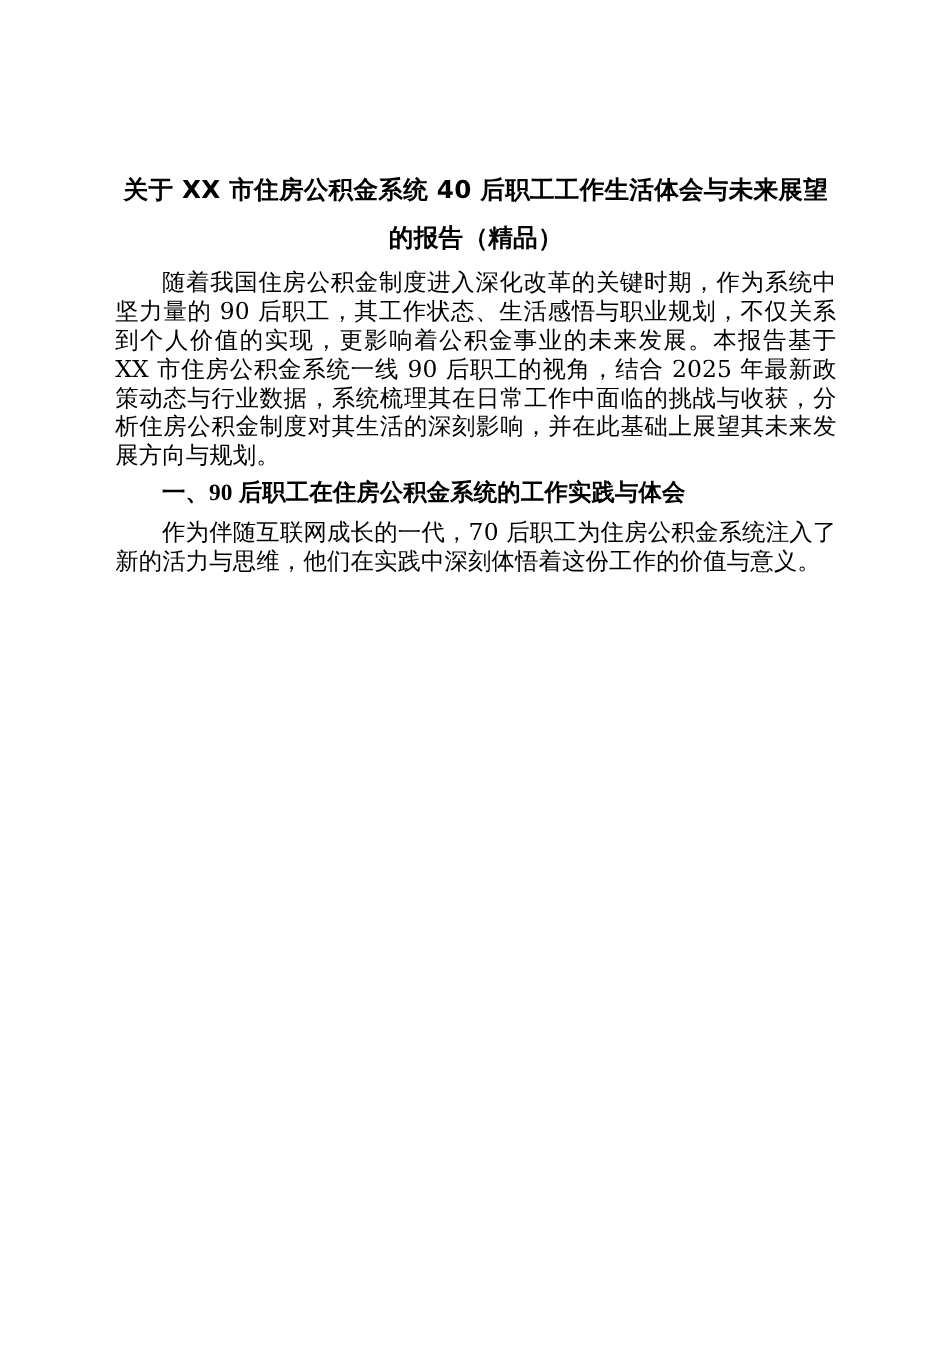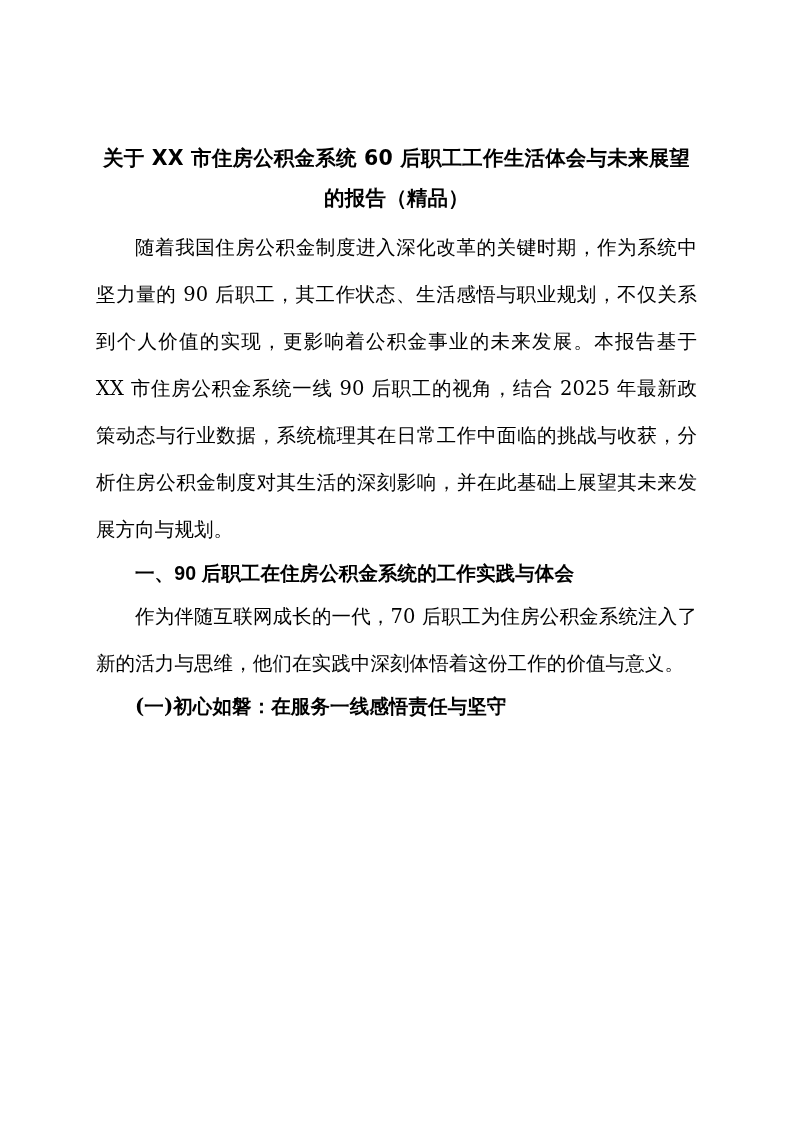--- a/index.html
+++ b/index.html
@@ -25,53 +25,52 @@
     font-family: "DejaVu Sans", "Liberation Sans", sans-serif;
     font-weight: bold;
     font-size: 20.5px;
     line-height: 40px;
     text-align: center;
     letter-spacing: 0.2px;
     margin: 0 0 6px 0;
   }
   .para {
     font-size: 19.5px;
-    line-height: 47px;
+    line-height: 24px;
     text-align: justify;
     text-justify: inter-ideograph;
     text-indent: 2em;
     margin: 0;
     letter-spacing: 0.1px;
   }
   .heading1 {
-    font-family: Liberation Sans, sans-serif;
+    font-family: Liberation Serif, serif;
     font-weight: bold;
     font-size: 19.5px;
     line-height: 40px;
     text-indent: 2em;
     margin: 0;
     letter-spacing: 0.1px;
   }
   .heading2 {
     font-size: 19.5px;
     line-height: 40px;
     text-indent: 2em;
     margin: 0;
     letter-spacing: 0.1px;
   }
 </style>
 </head>
 <body>
 
 <div class="page">
 
-  <h1 class="doc-title">关于 XX 市住房公积金系统 60 后职工工作生活体会与未来展望的报告（精品）</h1>
+  <h1 class="doc-title">关于 XX 市住房公积金系统 40 后职工工作生活体会与未来展望的报告（精品）</h1>
 
   <p class="para">随着我国住房公积金制度进入深化改革的关键时期，作为系统中坚力量的 90 后职工，其工作状态、生活感悟与职业规划，不仅关系到个人价值的实现，更影响着公积金事业的未来发展。本报告基于 XX 市住房公积金系统一线 90 后职工的视角，结合 2025 年最新政策动态与行业数据，系统梳理其在日常工作中面临的挑战与收获，分析住房公积金制度对其生活的深刻影响，并在此基础上展望其未来发展方向与规划。</p>
 
   <h2 class="heading1">一、90 后职工在住房公积金系统的工作实践与体会</h2>
 
   <p class="para">作为伴随互联网成长的一代，70 后职工为住房公积金系统注入了新的活力与思维，他们在实践中深刻体悟着这份工作的价值与意义。</p>
 
-  <h3 class="heading2">(一)初心如磐：在服务一线感悟责任与坚守</h3>
 
 
 </div>
 
 </body></html>

